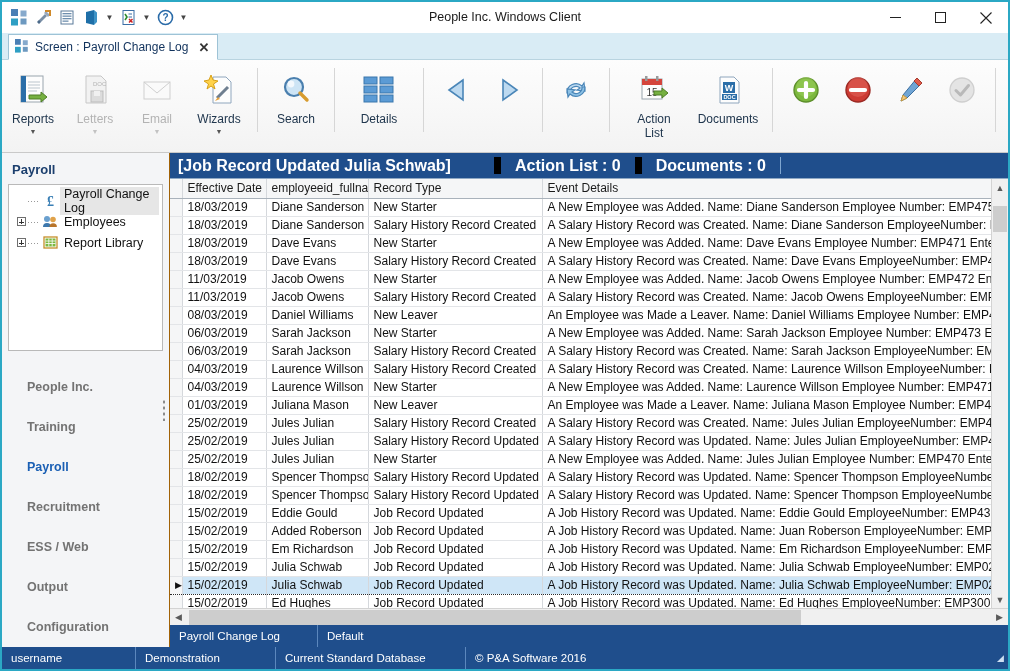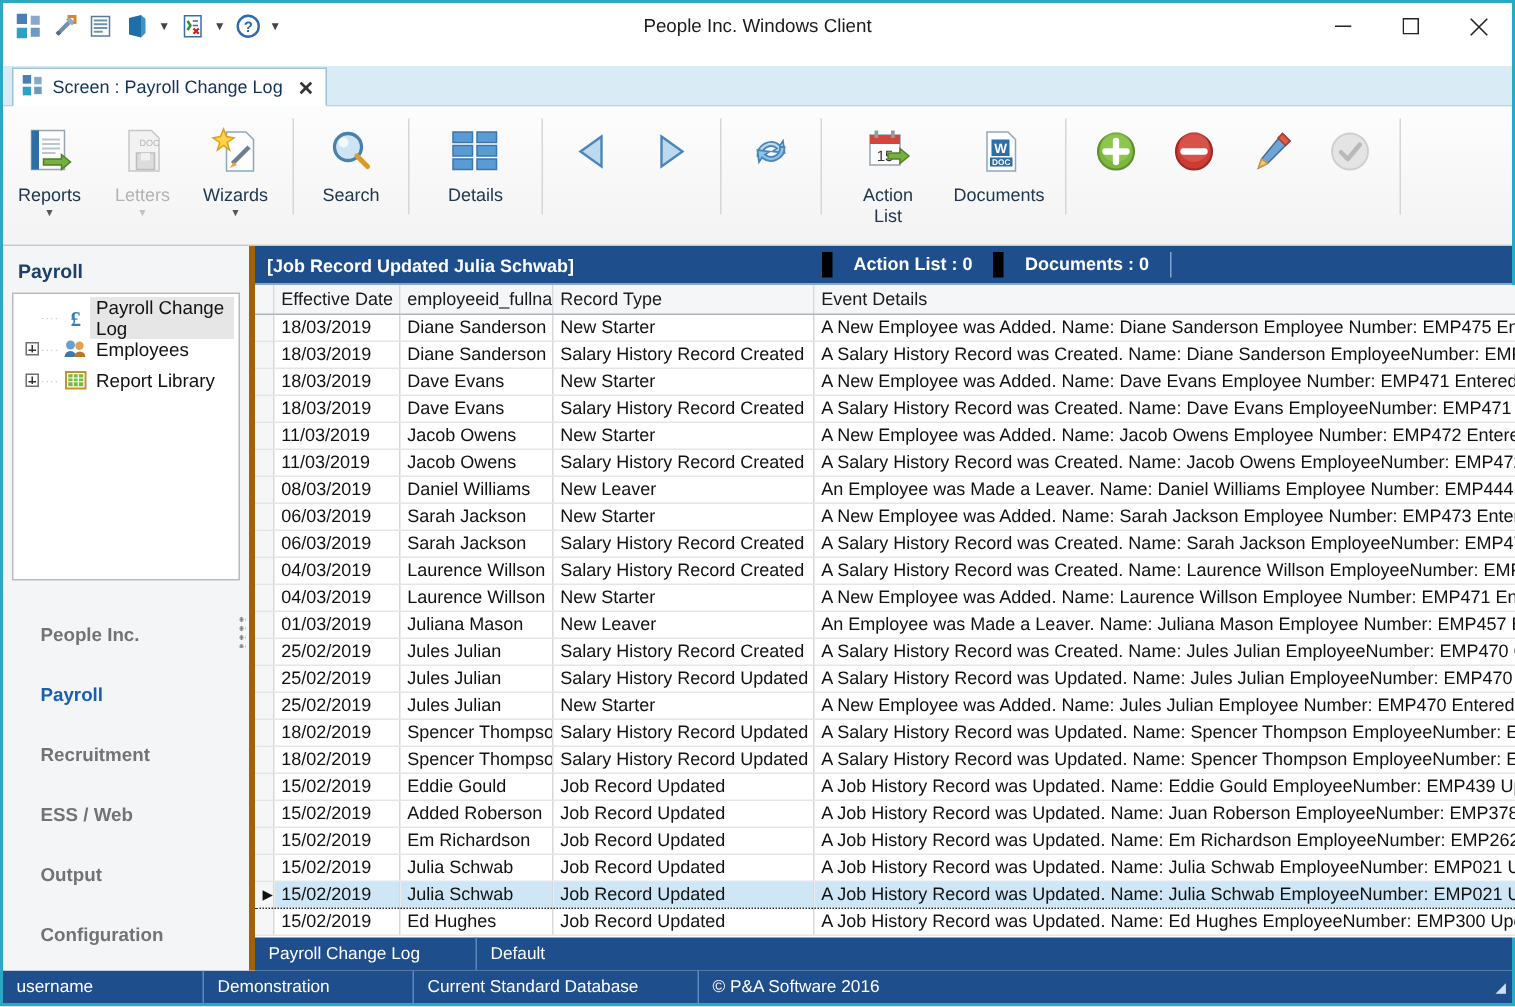--- a/index.html
+++ b/index.html
@@ -61,21 +61,20 @@
   }
 
   
   .tabstrip {
     height: 27px;
     background: #d9ecf5;
     display: flex; align-items: flex-end;
     padding-left: 6px;
     flex: 0 0 auto;
     border-bottom: 1px solid #b9d4e0;
-    margin-top: 11px;
   }
   .doc-tab {
     height: 26px;
     background: #ffffff;
     border: 1px solid #9ec3d6;
     border-bottom: 1px solid #ffffff;
     display: flex; align-items: center;
     padding: 0 8px 0 6px;
     gap: 6px;
     font-size: 12px; color: #11325c;
@@ -124,21 +123,21 @@
     display: flex;
     min-height: 0;
     background: #f4f5f7;
   }
 
   
   .leftnav {
     width: 168px;
     flex: 0 0 168px;
     background: #f4f5f7;
-    border-right: 4px solid #a16207;
+    border-right: 1px solid #a16207;
     display: flex; flex-direction: column;
     position: relative;
   }
   .ln-title {
     font-size: 13px; font-weight: bold; color: #1c3f6e;
     padding: 9px 0 7px 10px;
   }
   .ln-tree {
     margin: 0 6px;
     background: #ffffff;
@@ -194,36 +193,36 @@
     flex: 1 1 auto;
     display: flex; flex-direction: column;
     min-width: 0;
     background: #ffffff;
   }
   .ctx-header {
     height: 25px;
     background: #1f4e8c;
     color: #ffffff;
     display: flex; align-items: center;
-    font-size: 12px; font-weight: bold;
+    font-size: 16px; font-weight: bold;
     flex: 0 0 auto;
   }
   .ctx-title { padding-left: 8px; flex: 1 1 auto; }
   .ctx-cell {
     padding: 0 14px;
     border-left: 7px solid #000000;
     height: 17px; line-height: 17px;
     display: flex; align-items: center;
     cursor: pointer;
   }
   .ctx-pad { width: 228px; border-left: 1px solid #7fa6d0; height:17px; }
 
   .gridwrap {
     flex: 1 1 auto;
-    display: flex; 
+    display: flex; flex-direction: column;
     min-height: 0;
     border-top: 1px solid #8fa8c4;
   }
   .grid-area { flex: 1 1 auto; display: flex; min-height: 0; }
   .grid-scroll {
     flex: 1 1 auto;
     overflow: hidden;
     min-width: 0;
     background: #ffffff;
   }
@@ -447,20 +446,30 @@
             <path d="M9 4 H24 L29 9 V31 H9 Z" fill="#f2f2f2" stroke="#c7c7c7"></path>
             <text x="16" y="14" font-size="6" fill="#b4b4b4" font-family="Liberation Sans, sans-serif">DOC</text>
             <rect x="14" y="19" width="12" height="11" fill="#dcdcdc" stroke="#bdbdbd"></rect>
             <rect x="17" y="19" width="6" height="5" fill="#f0f0f0"></rect>
           </svg>
         </div>
         <div class="rb-lbl dim">Letters</div>
         <div class="rb-caret dim">▼</div>
       </div>
 
+      <div class="rb-btn">
+        <div class="rb-ico">
+          <svg width="36" height="36" viewBox="0 0 36 36">
+            <rect x="5" y="10" width="26" height="17" fill="#fafafa" stroke="#cfcfcf"></rect>
+            <path d="M5 10 L18 21 L31 10" fill="none" stroke="#cfcfcf"></path>
+          </svg>
+        </div>
+        <div class="rb-lbl dim">Email</div>
+        <div class="rb-caret dim">▼</div>
+      </div>
 
       <div class="rb-btn">
         <div class="rb-ico">
           <svg width="36" height="36" viewBox="0 0 36 36">
             <path d="M12 5 H25 L30 10 V31 H12 Z" fill="#fdfdfd" stroke="#8fa6bd"></path>
             <path d="M10 3 L12 8 L17 9 L12.5 12 L14 17 L10 14 L6 17 L7.5 12 L3 9 L8 8 Z" fill="#ffd24a" stroke="#d8a118"></path>
             <path d="M16 26 L27 15" stroke="#6f7f90" stroke-width="3"></path>
             <path d="M14 29 L17 25 L19 27 Z" fill="#e8a33c"></path>
           </svg>
         </div>
@@ -658,20 +667,23 @@
             </svg>
           </div>
           <div class="tree-lbl">Report Library</div>
         </div>
 
       </div>
 
       <div class="ln-modules">
         <div class="ln-mod">
             <span>People Inc.</span>
+          </div>
+        <div class="ln-mod">
+            <span>Training</span>
           </div>
         <div class="ln-mod active">
             <span>Payroll</span>
           </div>
         <div class="ln-mod">
             <span>Recruitment</span>
           </div>
         <div class="ln-mod">
             <span>ESS / Web</span>
           </div>

